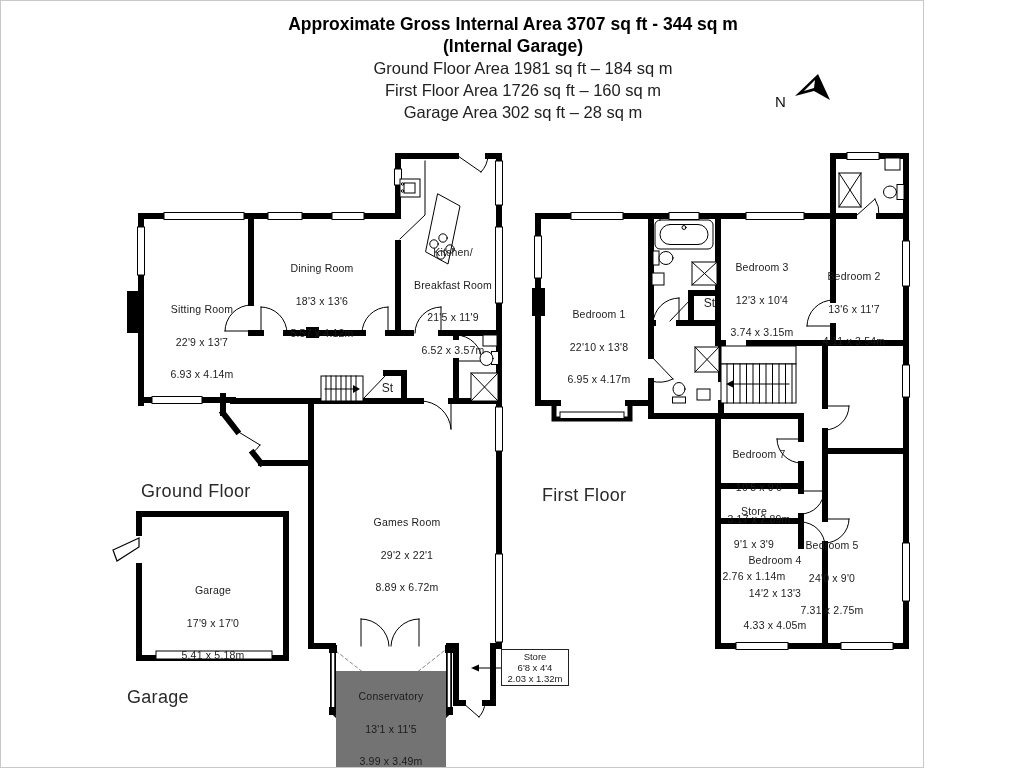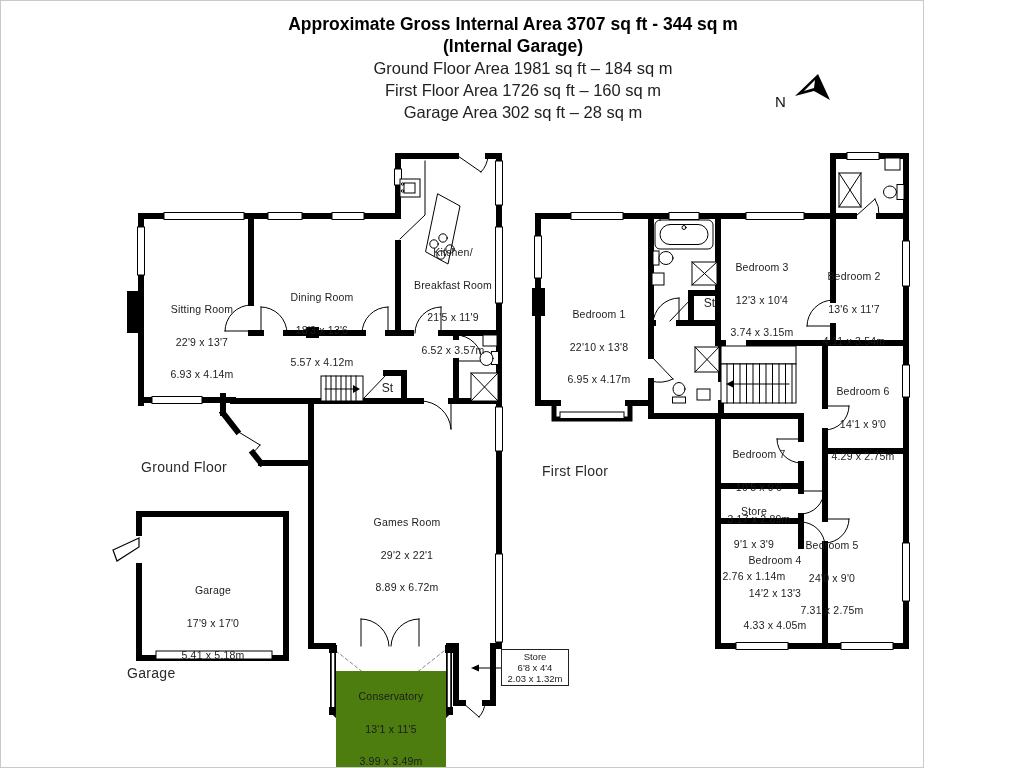--- a/index.html
+++ b/index.html
@@ -7,25 +7,25 @@
     position:relative;width:924px;height:768px;background:#fff;
     border:1px solid #c9c9c9;box-sizing:border-box;overflow:hidden;
     font-family:"Liberation Sans",sans-serif;color:#111;
   }
   .plan-svg{position:absolute;left:0;top:0;}
   .hdr{position:absolute;left:0;top:12px;width:1024px;text-align:center;}
   .hdr .t{font-size:17.5px;font-weight:bold;line-height:22px;color:#000;}
   .hdr .s{font-size:16.5px;line-height:22px;color:#222;transform:translateX(10px);}
   .room-label{position:absolute;font-size:10.5px;line-height:13.5px;text-align:center;color:#1b1b1b;letter-spacing:.2px;}
   .room-label span{display:block;margin-top:19px;}
-  .room-label.bg{background:#4d7c0f;}
+  .room-label.bg{background:#737373;}
   .callout{position:absolute;border:1.2px solid #222;background:#fff;font-size:9.5px;line-height:11px;text-align:center;color:#1b1b1b;padding:1px 0;}
   .callout span{display:block;}
   .st-label{position:absolute;font-size:12px;color:#1b1b1b;text-align:right;}
-  .floor-label{position:absolute;font-size:14px;color:#2a2a2a;letter-spacing:.3px;}
+  .floor-label{position:absolute;font-size:18px;color:#2a2a2a;letter-spacing:.3px;margin-top:22px;}
   .north-n{position:absolute;font-size:15px;color:#111;}
 </style>
 </head>
 <body>
 
 <div class="canvas">
 
   <svg class="plan-svg" width="1024" height="768" viewBox="0 0 1024 768">
 
     <g stroke="#000" fill="none" stroke-linecap="square">
@@ -256,21 +256,21 @@
 
   <div class="floor-label" style="left:140px;top:458px;">Ground Floor</div>
   <div class="floor-label" style="left:541px;top:462px;">First Floor</div>
   <div class="floor-label" style="left:126px;top:664px;">Garage</div>
 
   <div class="room-label" style="left:146px;top:283px;width:110px;">
     <span>Sitting Room</span>
     <span>22'9 x 13'7</span>
     <span>6.93 x 4.14m</span>
   </div>
-  <div class="room-label" style="left:266px;top:271px;width:110px;">
+  <div class="room-label" style="left:266px;top:242px;width:110px;">
     <span>Dining Room</span>
     <span>18'3 x 13'6</span>
     <span>5.57 x 4.12m</span>
   </div>
   <div class="room-label" style="left:397px;top:226px;width:110px;">
     <span>Kitchen/</span>
     <span>Breakfast Room</span>
     <span>21'5 x 11'9</span>
     <span>6.52 x 3.57m</span>
   </div>
@@ -304,25 +304,20 @@
   <div class="room-label" style="left:706px;top:241px;width:110px;">
     <span>Bedroom 3</span>
     <span>12'3 x 10'4</span>
     <span>3.74 x 3.15m</span>
   </div>
   <div class="room-label" style="left:798px;top:250px;width:110px;">
     <span>Bedroom 2</span>
     <span>13'6 x 11'7</span>
     <span>4.11 x 3.54m</span>
   </div>
-  <div class="room-label" style="left:807px;top:365px;width:110px;">
-    <span>Bedroom 6</span>
-    <span>14'1 x 9'0</span>
-    <span>4.29 x 2.75m</span>
-  </div>
   <div class="room-label" style="left:703px;top:428px;width:110px;">
     <span>Bedroom 7</span>
     <span>10'5 x 9'6</span>
     <span>3.17 x 2.89m</span>
   </div>
   <div class="room-label" style="left:698px;top:485px;width:110px;">
     <span>Store</span>
     <span>9'1 x 3'9</span>
     <span>2.76 x 1.14m</span>
   </div>

